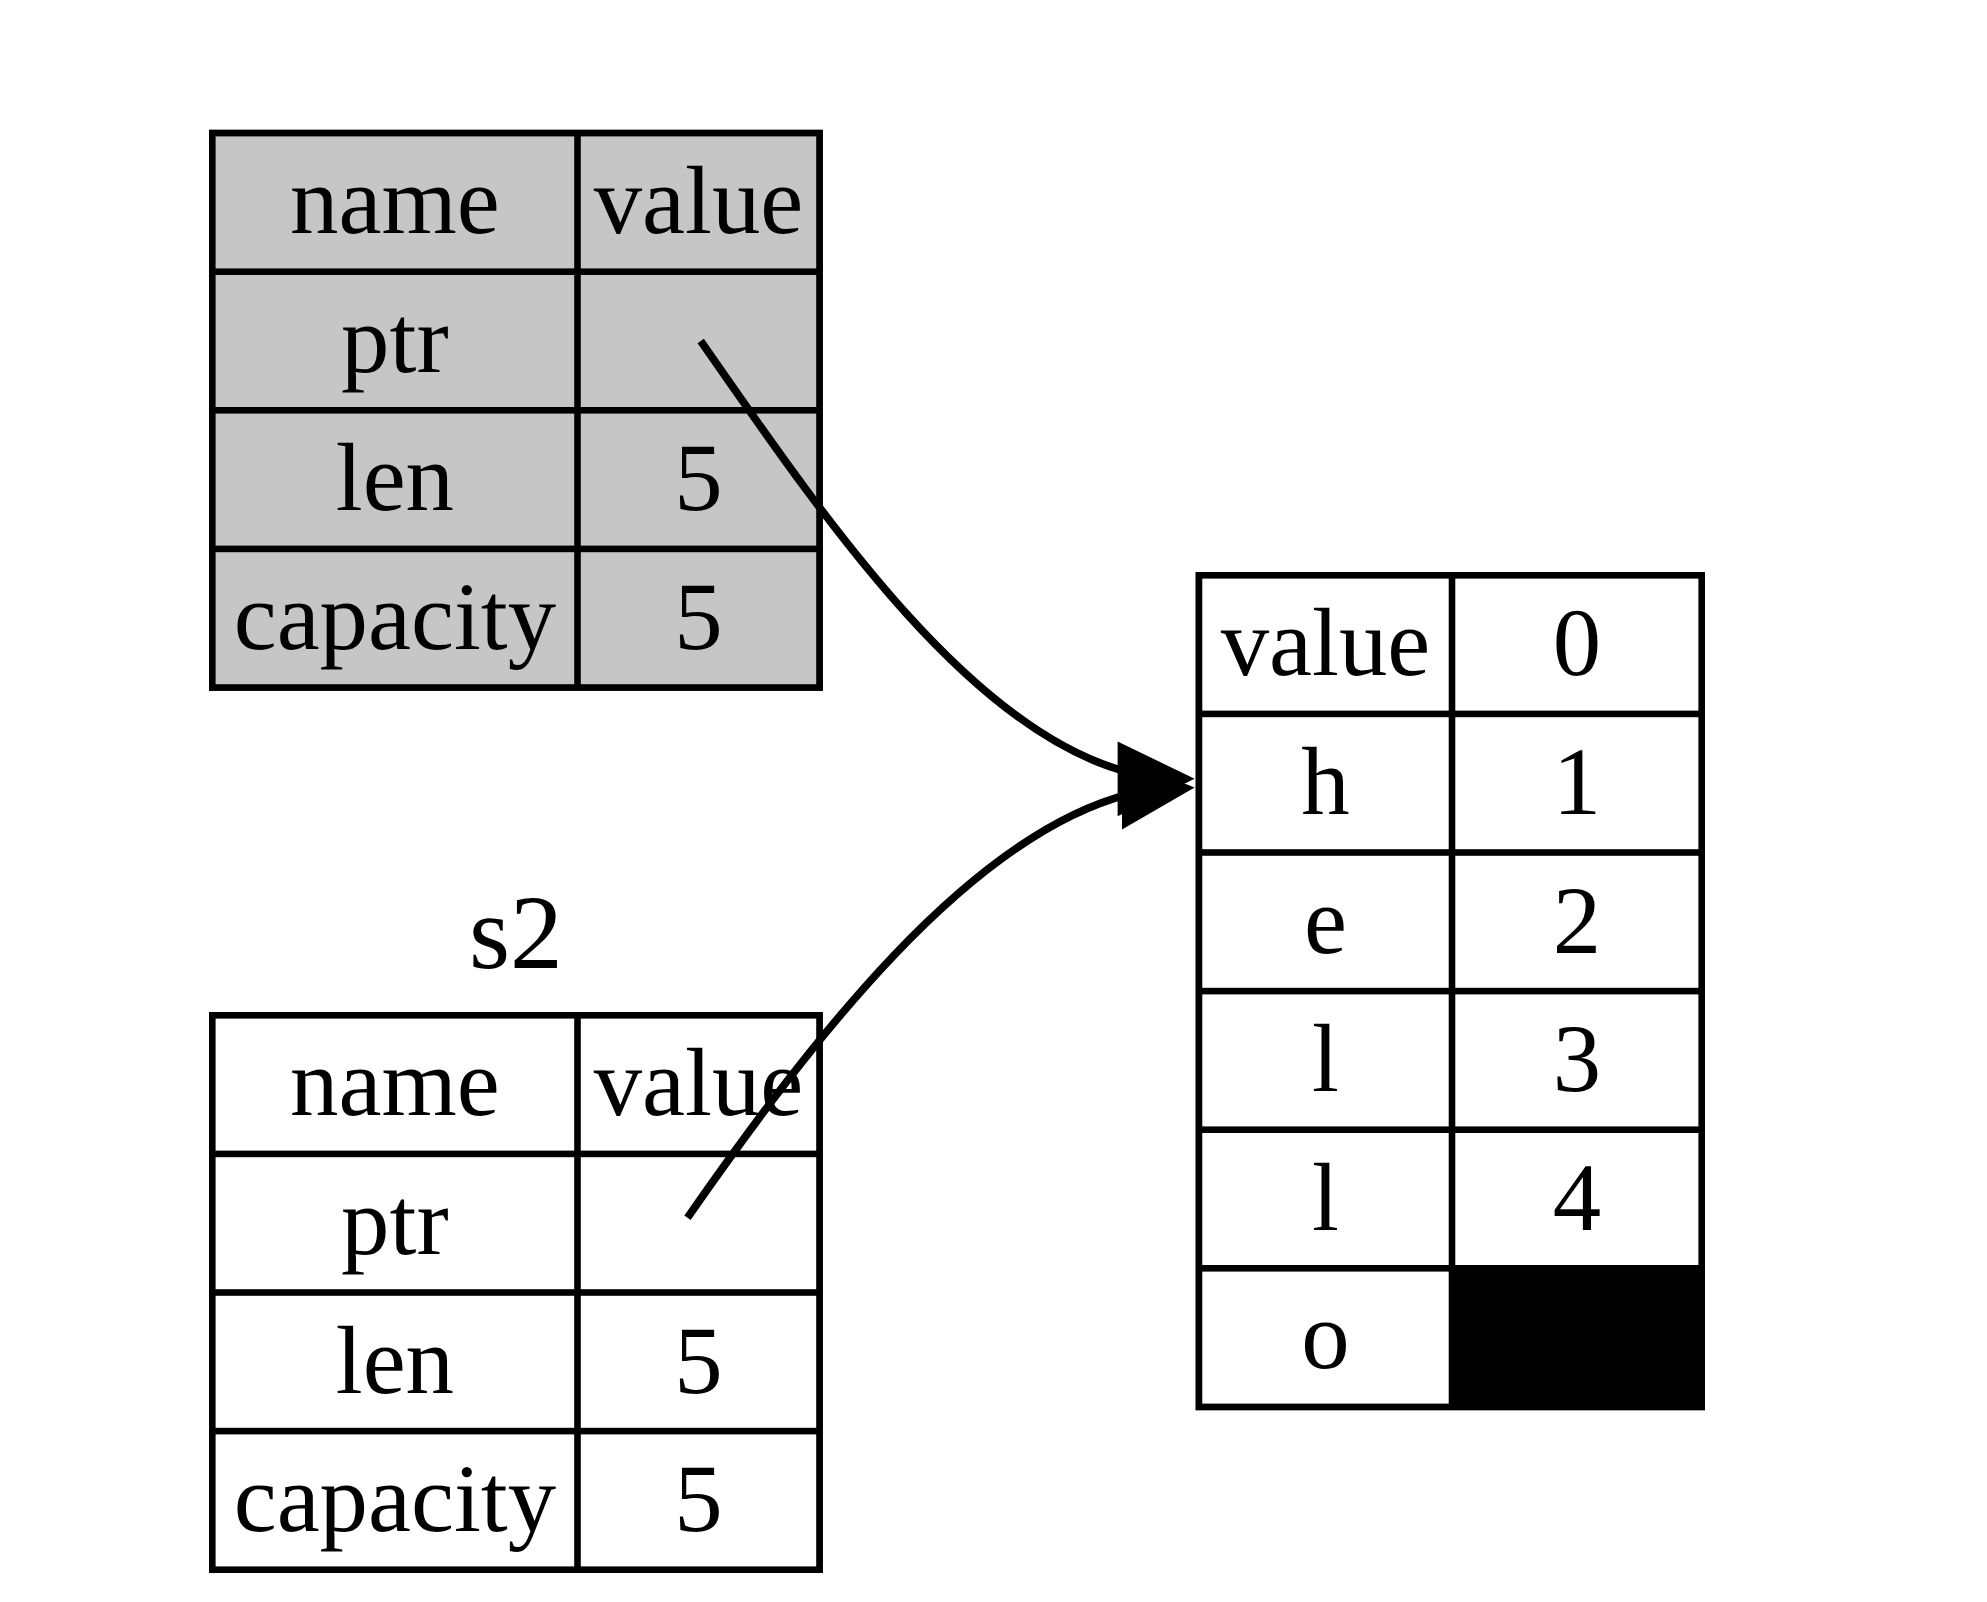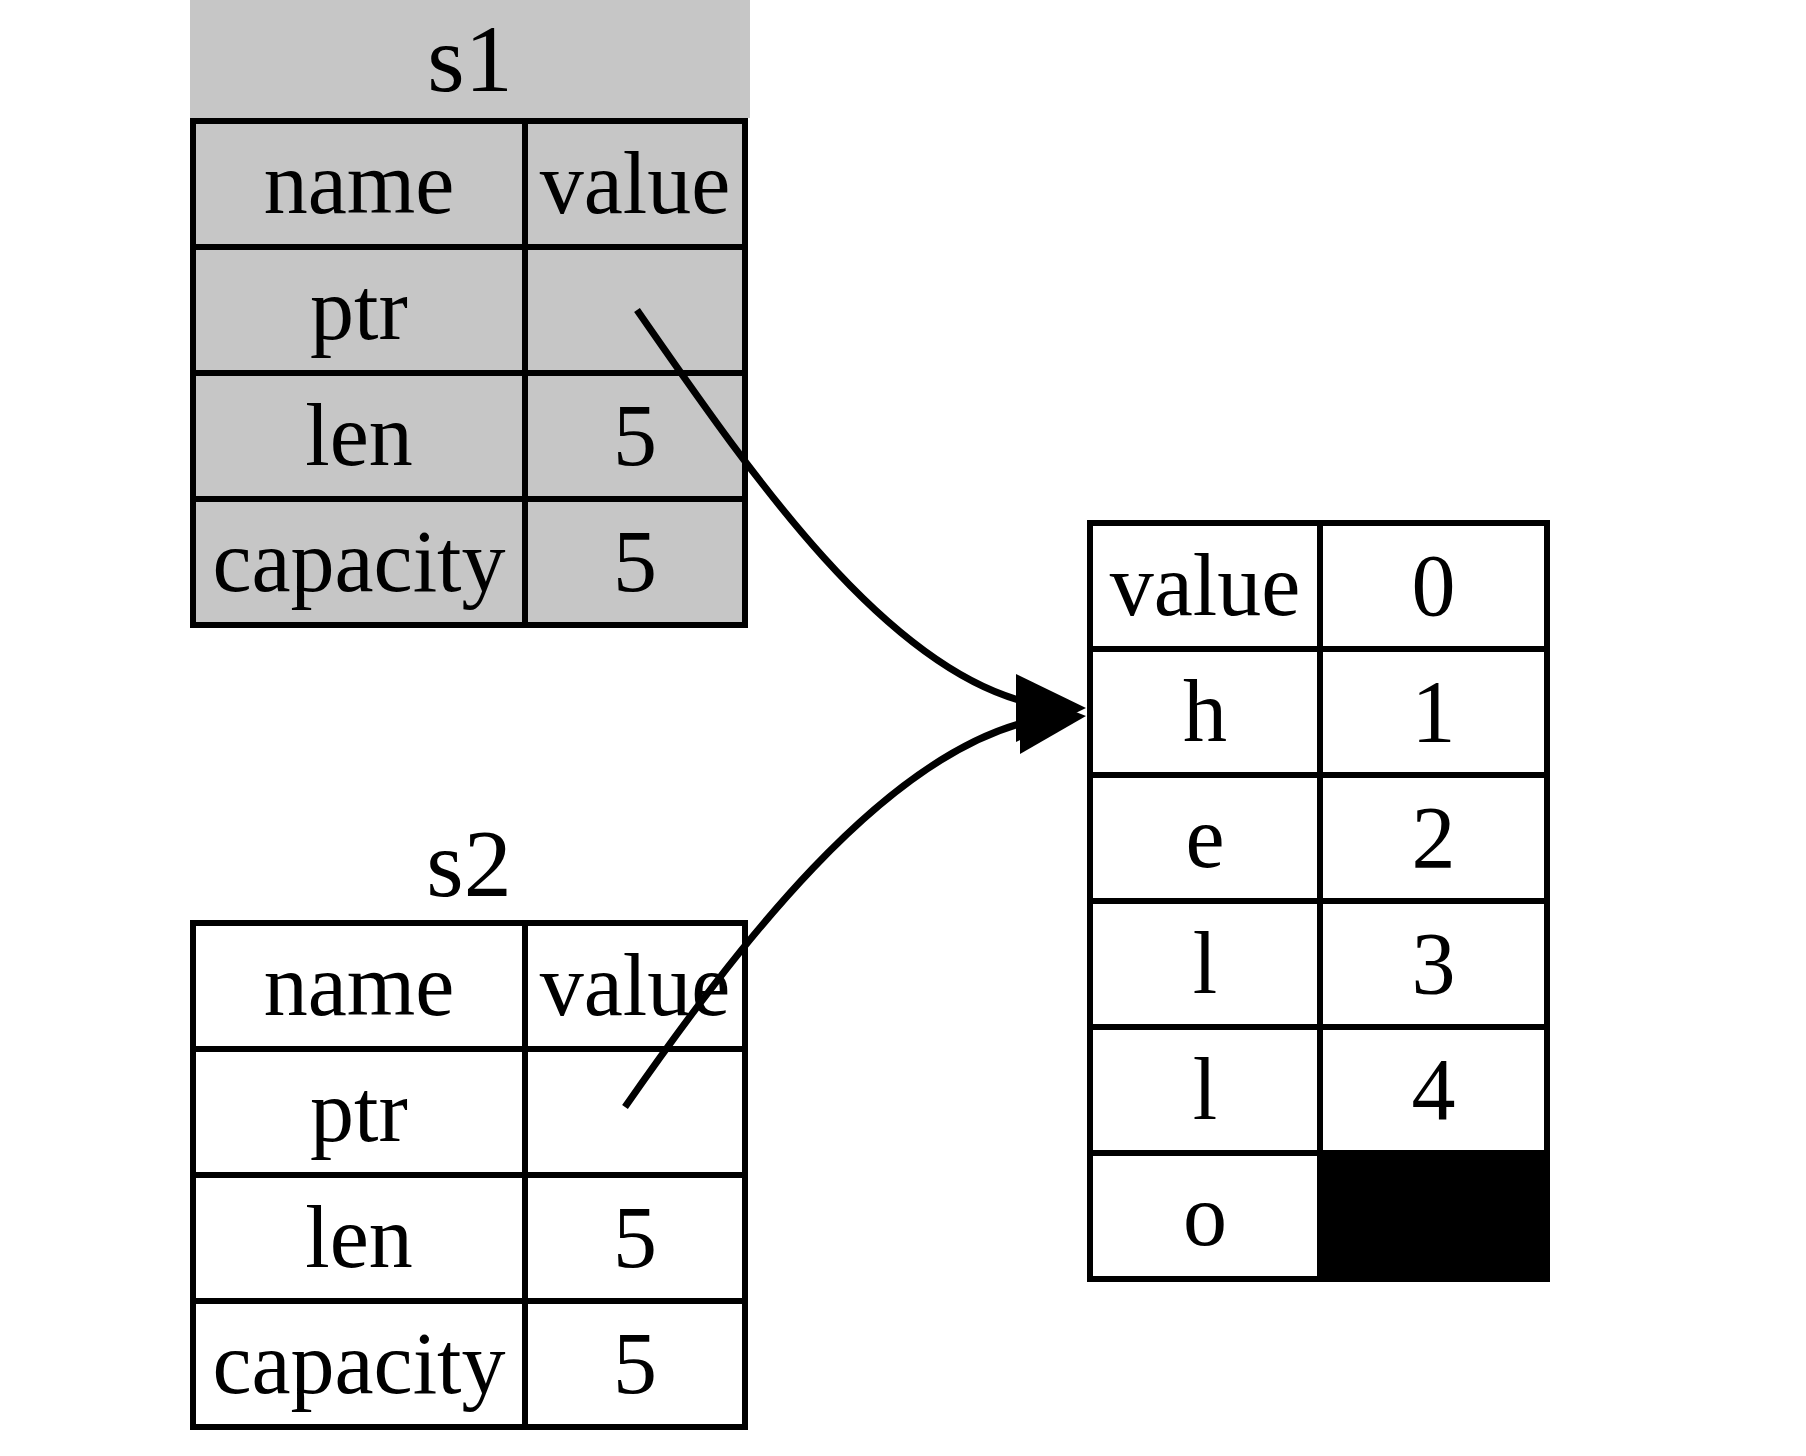--- a/index.html
+++ b/index.html
@@ -58,21 +58,21 @@
     left: 190px; top: 920px;
     width: 558px; height: 510px;
     grid-template-columns: 326px 214px;
     grid-auto-rows: 120px;
   }
   .s2-title {
     position: absolute;
     left: 190px; top: 800px;
     width: 558px; height: 112px;
     display: flex;
-    align-items: flex-end;
+    align-items: flex-start;
     justify-content: center;
     font-size: 96px;
     line-height: 1;
   }
 
   
   .tbl-heap {
     left: 1087px; top: 520px;
     width: 463px; height: 762px;
     grid-template-columns: 224px 221px;
@@ -84,23 +84,20 @@
     position: absolute;
     left: 0; top: 0;
     pointer-events: none;
   }
 </style>
 </head>
 <body>
 
 <div class="canvas">
 
-  <div class="s1-titleband">
-    <span>s1</span>
-  </div>
 
   <div class="mem-table tbl-s1">
     <div class="cell">name</div>
     <div class="cell">value</div>
     <div class="cell">ptr</div>
     <div class="cell"></div>
     <div class="cell">len</div>
     <div class="cell">5</div>
     <div class="cell">capacity</div>
     <div class="cell">5</div>

